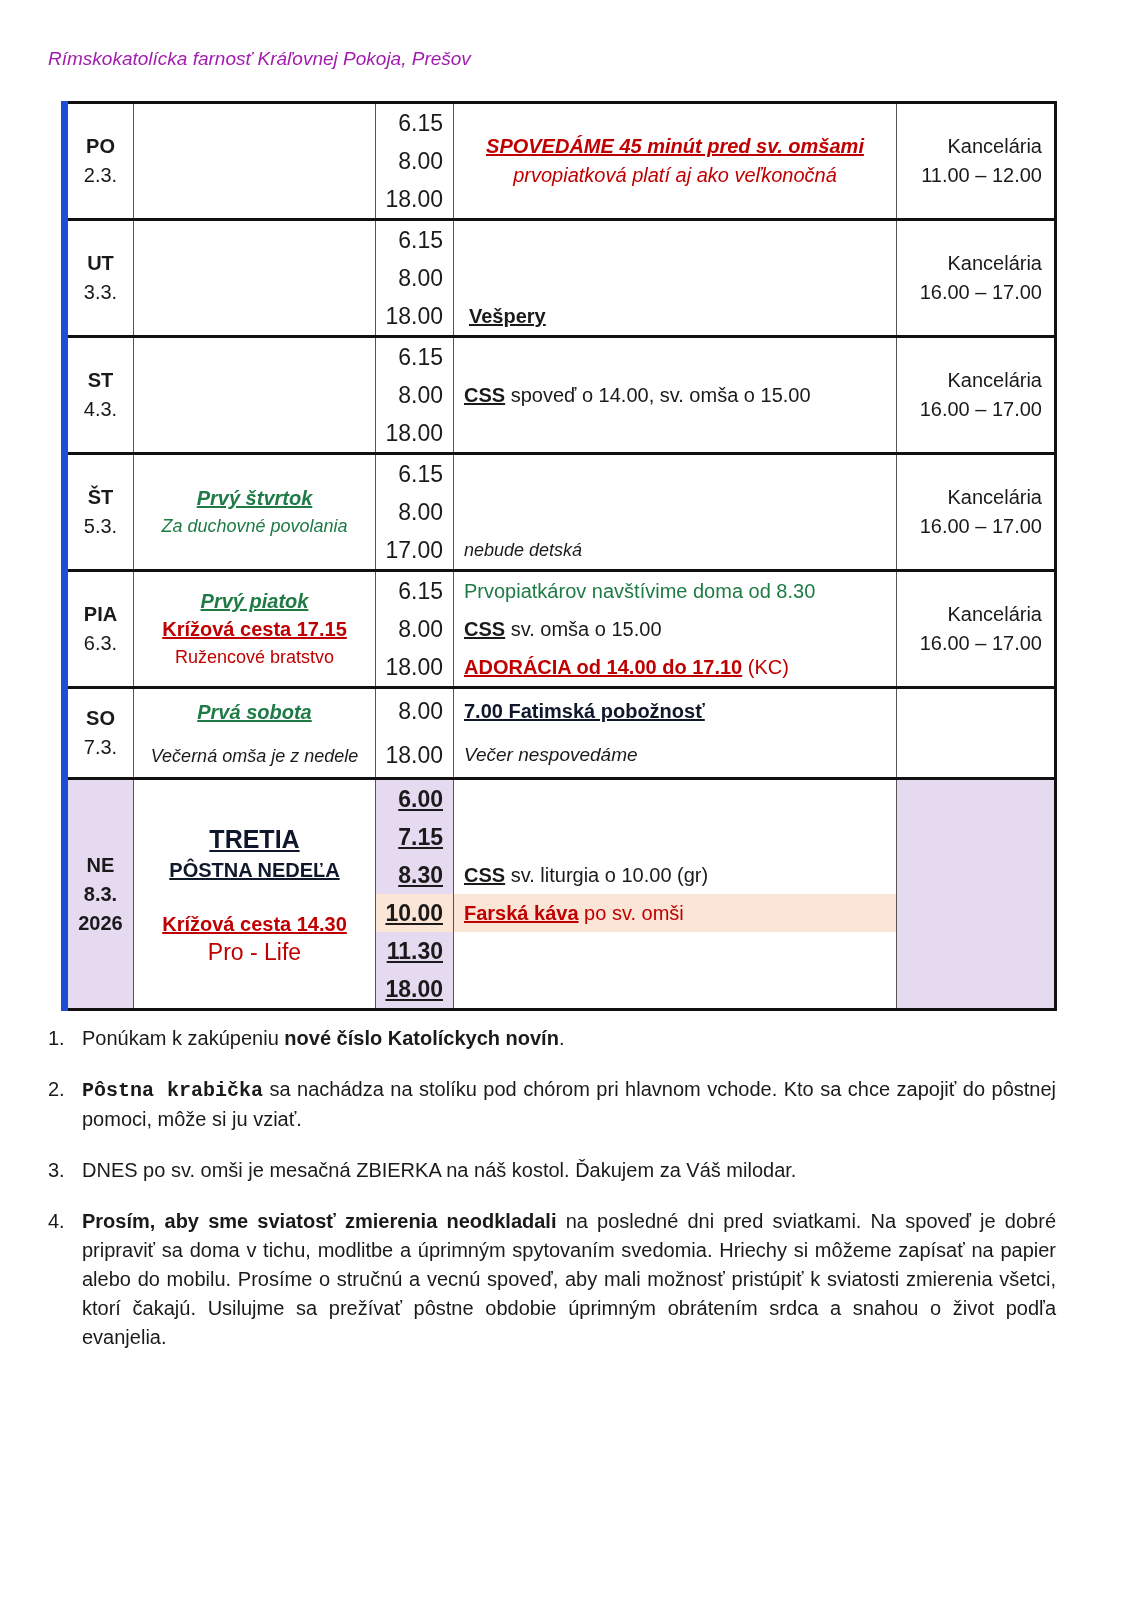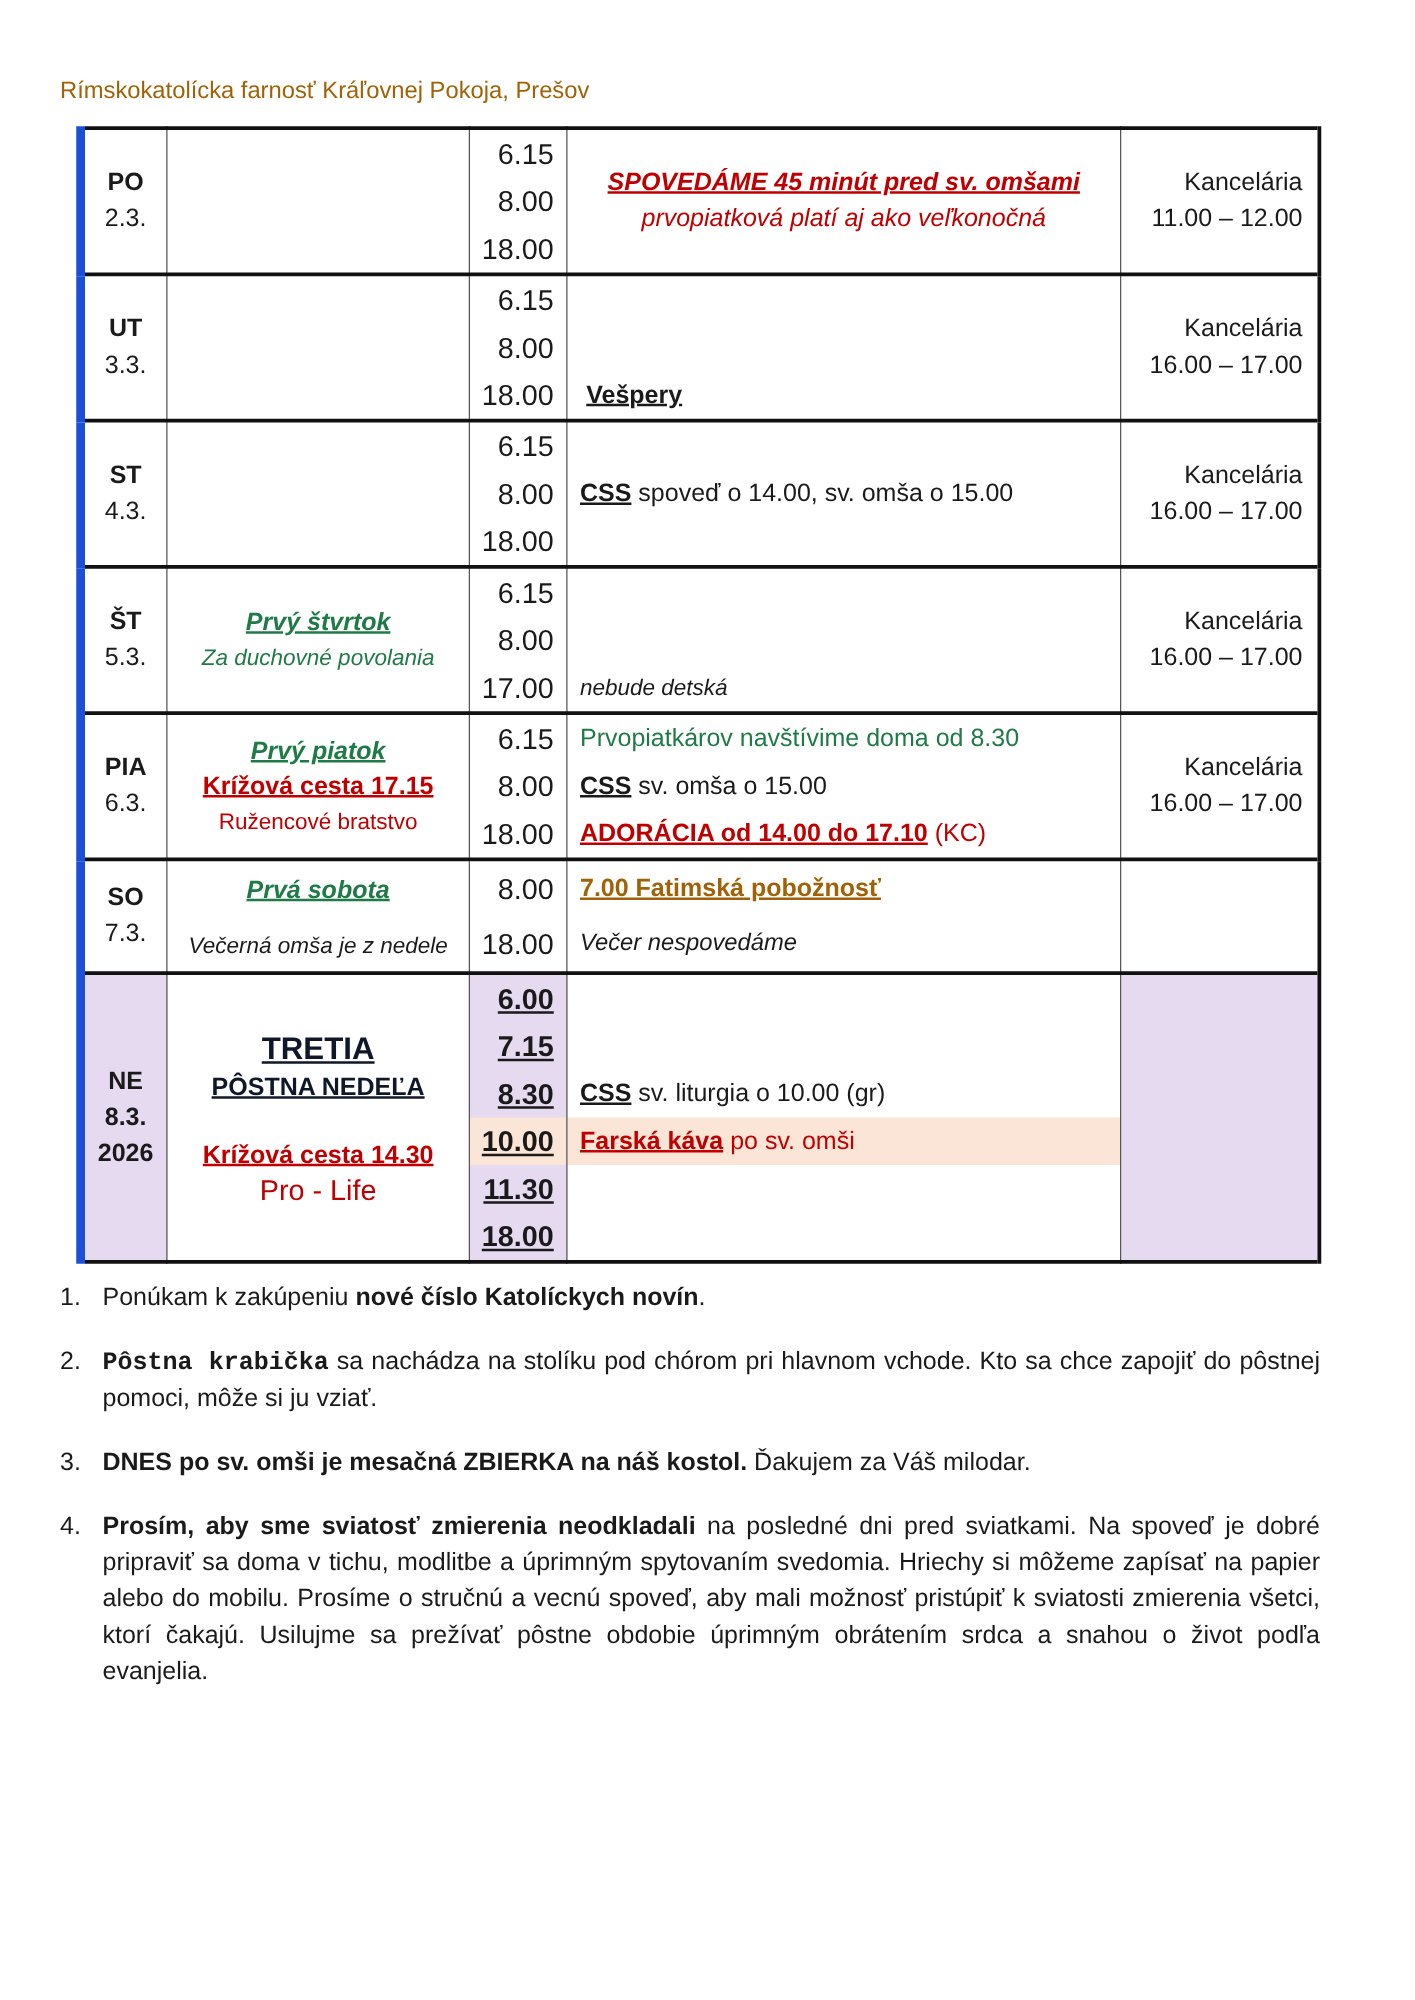--- a/index.html
+++ b/index.html
@@ -1,33 +1,33 @@
 <!DOCTYPE html>
 <html><head>
 <meta charset="utf-8">
 <style>
   html, body { margin:0; padding:0; background:#ffffff; }
   body { width:1132px; height:1600px; position:relative; font-family:"Liberation Sans", "DejaVu Sans", sans-serif; color:#1a1a1a; overflow:hidden; }
-  .header { position:absolute; left:48px; top:62px; font-size:19px; color:#a16207; }
+  .header { position:absolute; left:48px; top:48px; font-size:19px; font-style:italic; color:#a21caf; }
   table.sched { position:absolute; left:61px; top:101px; width:991px; border-collapse:collapse; table-layout:fixed; }
   table.sched td { border-left:1.5px solid #555; border-right:1.5px solid #555; padding:0; vertical-align:middle; font-size:20px; }
   table.sched tr.day { border-top:3px solid #111; }
   table.sched tr.day.last { border-bottom:3px solid #111; }
   table.sched td.c-day { text-align:center; border-left:7px solid #1d4ed8; }
   table.sched td.c-end { border-right:3px solid #111; }
   .day-abbr { font-weight:bold; font-size:20px; line-height:29px; }
   .day-date { font-size:20px; line-height:29px; }
   .times { padding:0; }
   .t { height:38px; line-height:38px; text-align:right; padding-right:10px; font-size:23px; }
   .notes .n { height:38px; line-height:38px; padding-left:10px; font-size:20px; white-space:nowrap; }
   .office { text-align:right; padding-right:12px !important; line-height:29px; font-size:20px; }
   .center { text-align:center; }
   .red { color:#c00000; }
   .green { color:#1e7b45; }
-  .blue { color:#a16207; }
+  .blue { color:#0f172a; }
   .purple { color:#0f172a; }
   .lav { background:#e6daf1; }
   .peach { background:#fbe5d6; }
   .b { font-weight:bold;text-decoration:underline; }
   .i { font-style:italic; }
   .list { position:absolute; left:48px; top:1024px; width:1008px; font-size:20px; line-height:29px; color:#1a1a1a; }
   .li { display:flex; margin-bottom:22px; }
   .li .num { width:34px; flex:none; }
   .li .txt { flex:1; text-align:justify; }
 </style>
@@ -217,19 +217,19 @@
   <div class="li">
     <span class="num">1.</span>
     <span class="txt"><span>Ponúkam k zakúpeniu </span><span style="font-weight: bold;">nové číslo Katolíckych novín</span><span>.</span></span>
   </div>
   <div class="li">
     <span class="num">2.</span>
     <span class="txt"><span style="font-weight: bold; font-family: Liberation Mono, monospace;">Pôstna krabička</span><span> sa nachádza na stolíku pod chórom pri hlavnom vchode. Kto sa chce zapojiť do pôstnej pomoci, môže si ju vziať.</span></span>
   </div>
   <div class="li">
     <span class="num">3.</span>
-    <span class="txt"><span style="font-weight: bold; margin-top: 24px;">DNES po sv. omši je mesačná ZBIERKA na náš kostol.</span><span> Ďakujem za Váš milodar.</span></span>
+    <span class="txt"><span style="font-weight: normal; margin-top: 24px;">DNES po sv. omši je mesačná ZBIERKA na náš kostol.</span><span> Ďakujem za Váš milodar.</span></span>
   </div>
   <div class="li">
     <span class="num">4.</span>
     <span class="txt"><span style="font-weight: bold;">Prosím, aby sme sviatosť zmierenia neodkladali</span><span> na posledné dni pred sviatkami. Na spoveď je dobré pripraviť sa doma v tichu, modlitbe a úprimným spytovaním svedomia. Hriechy si môžeme zapísať na papier alebo do mobilu. Prosíme o stručnú a vecnú spoveď, aby mali možnosť pristúpiť k sviatosti zmierenia všetci, ktorí čakajú. Usilujme sa prežívať pôstne obdobie úprimným obrátením srdca a snahou o život podľa evanjelia.</span></span>
   </div>
 </div>
 
 </body></html>

